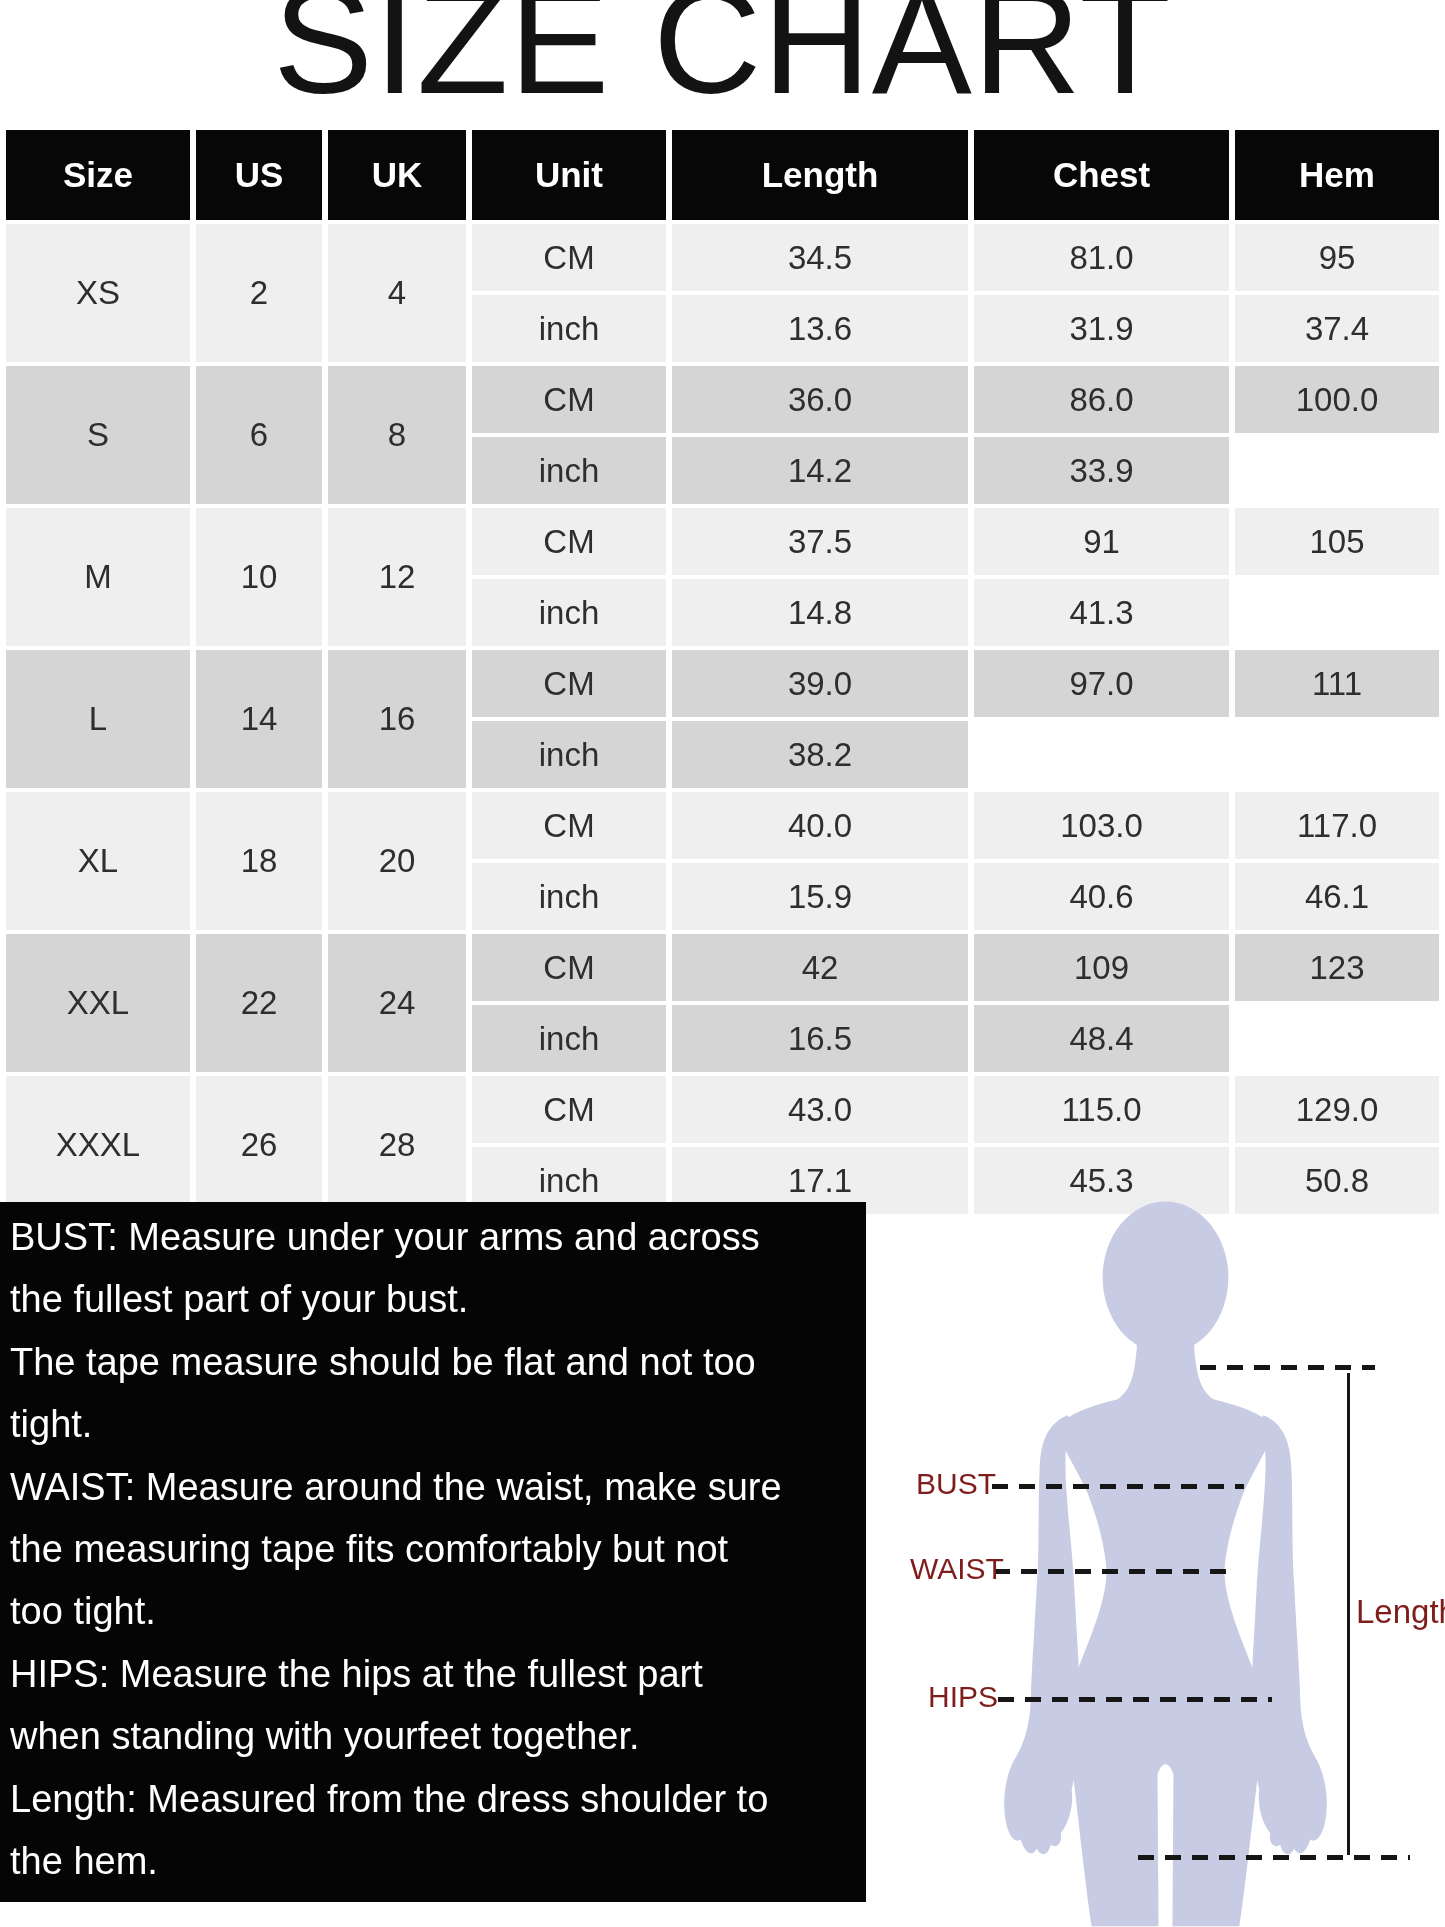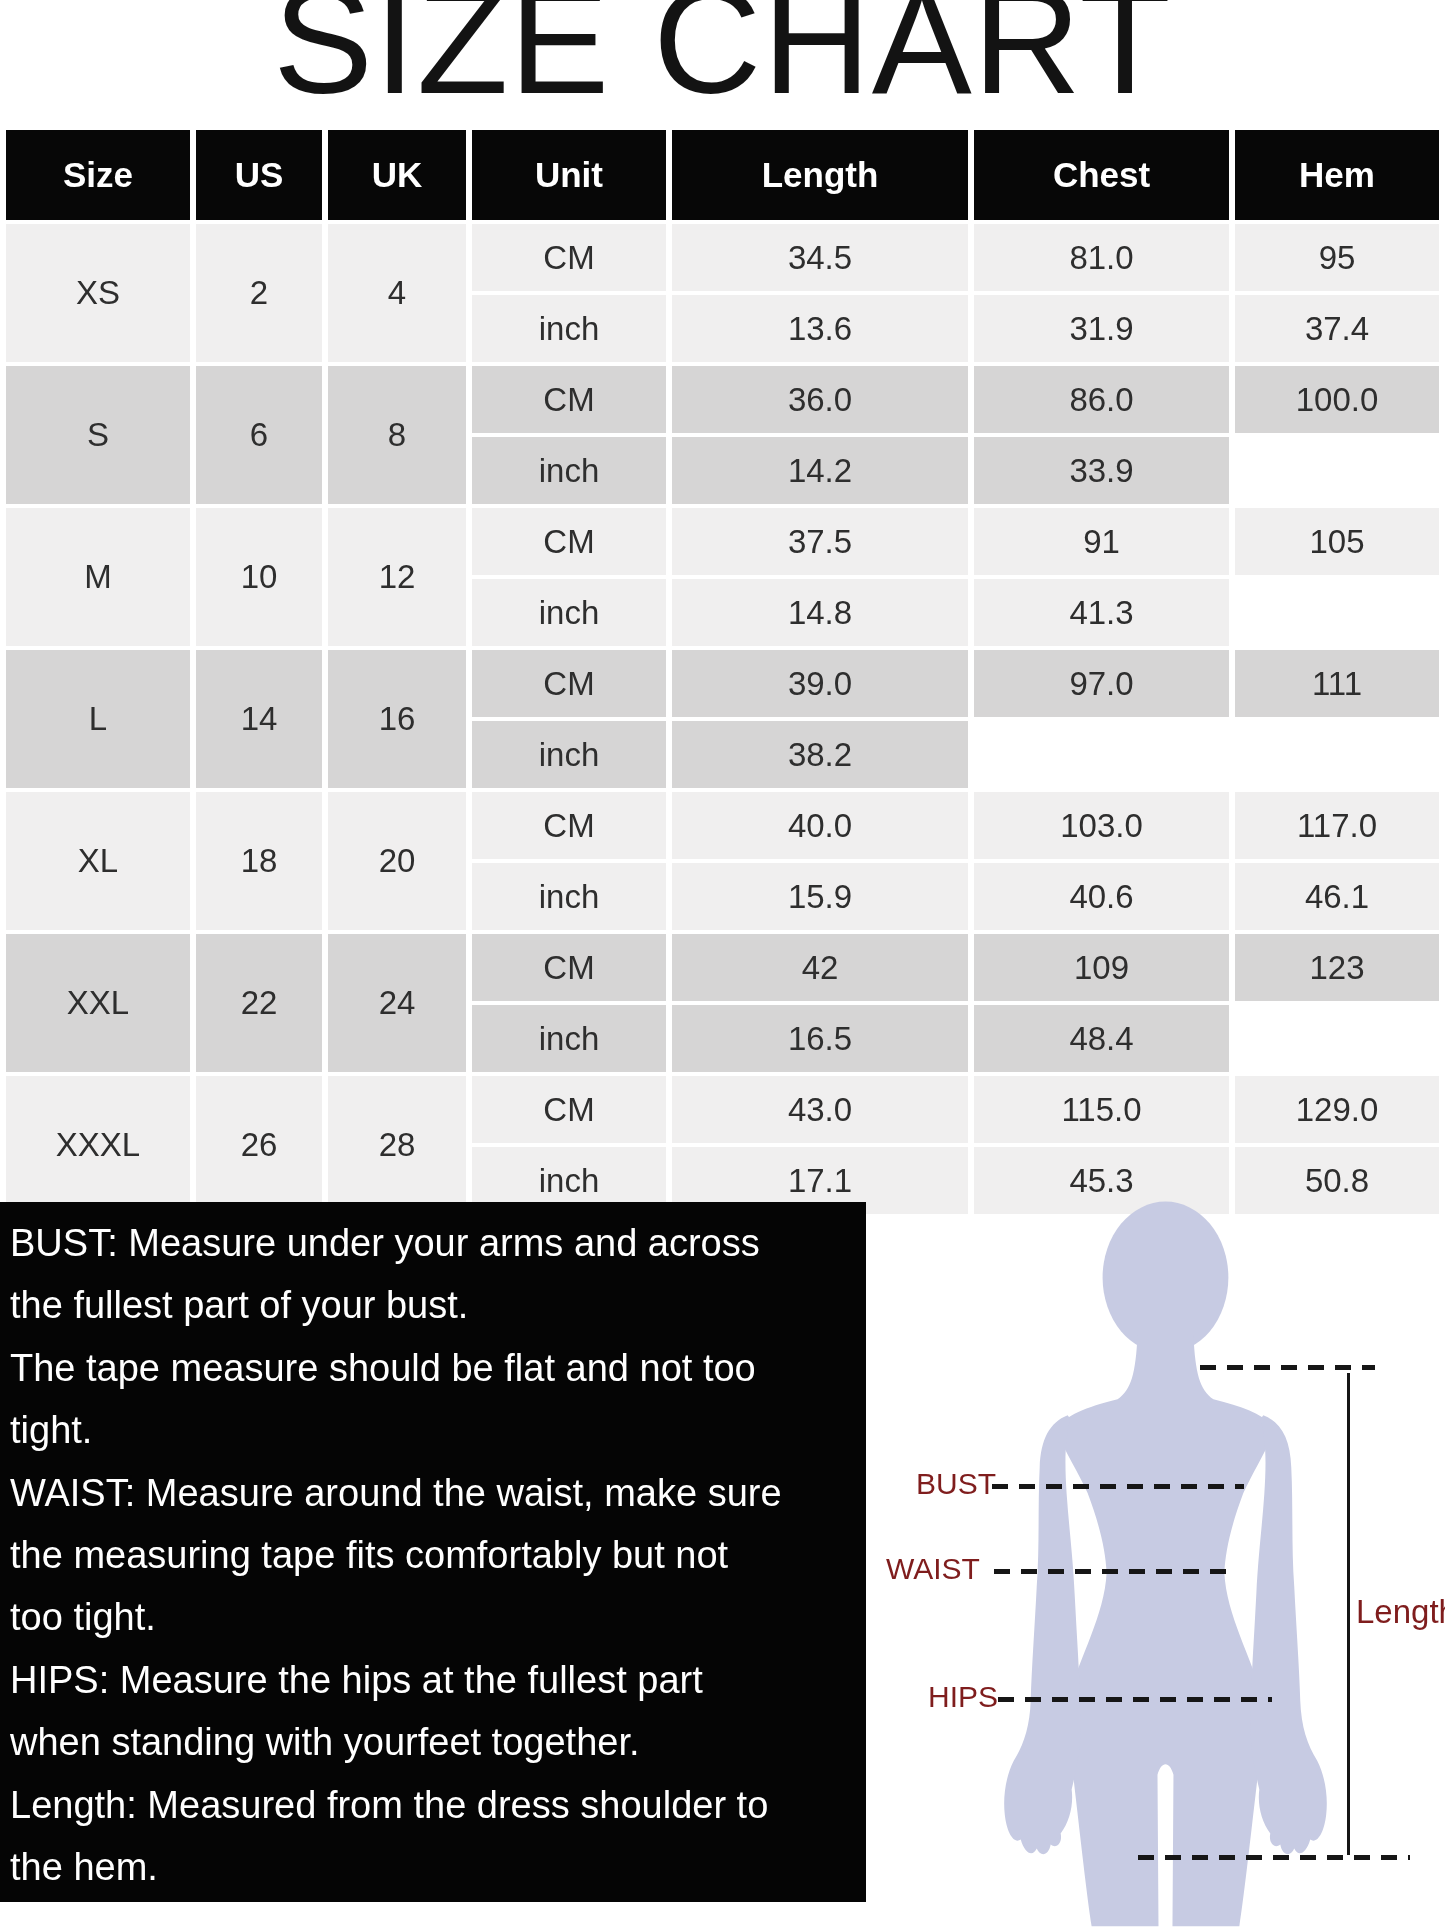--- a/index.html
+++ b/index.html
@@ -30,21 +30,21 @@
     display:flex;align-items:center;justify-content:center;
     font-size:33px;color:#2e2e2e;
   }
   .span2{grid-row:span 2}
   .light .cell{background:#f0efef}
   .dark  .cell{background:#d6d5d5}
   
   .notes{
     position:absolute;left:0;top:1202px;width:866px;height:700px;
     background:#050505;color:#ffffff;box-sizing:border-box;
-    padding:10px 0 0 10px;overflow:hidden;
+    padding:4px 0 0 10px;overflow:hidden;
   }
   .note-line{font-size:38px;line-height:62.4px;white-space:nowrap}
   
   .diagram{position:absolute;left:866px;top:1195px;width:579px;height:732px;overflow:hidden}
   .diagram svg{position:absolute;left:0;top:0}
   .dash{
     position:absolute;height:5px;
     background:repeating-linear-gradient(90deg,#161616 0 16px,transparent 16px 27px);
   }
   .vline{position:absolute;width:3px;background:#161616}
@@ -202,18 +202,18 @@
     </svg>
 
     <div class="dash" style="left:334px;top:170px;width:175px"></div>
     <div class="vline" style="left:481px;top:178px;height:482px"></div>
     <div class="dash" style="left:126px;top:289px;width:252px"></div>
     <div class="dash" style="left:128px;top:374px;width:234px"></div>
     <div class="dash" style="left:132px;top:502px;width:274px"></div>
     <div class="dash" style="left:272px;top:660px;width:272px"></div>
 
     <div class="dlabel" style="left:50px;top:272px">BUST</div>
-    <div class="dlabel" style="left:20px;top:357px">WAIST</div>
+    <div class="dlabel" style="left:44px;top:357px">WAIST</div>
     <div class="dlabel" style="left:62px;top:485px">HIPS</div>
     <div class="dlabel" style="left:490px;top:398px;font-size:33px">Length</div>
   </div>
 
 </div>
 
 </body></html>

